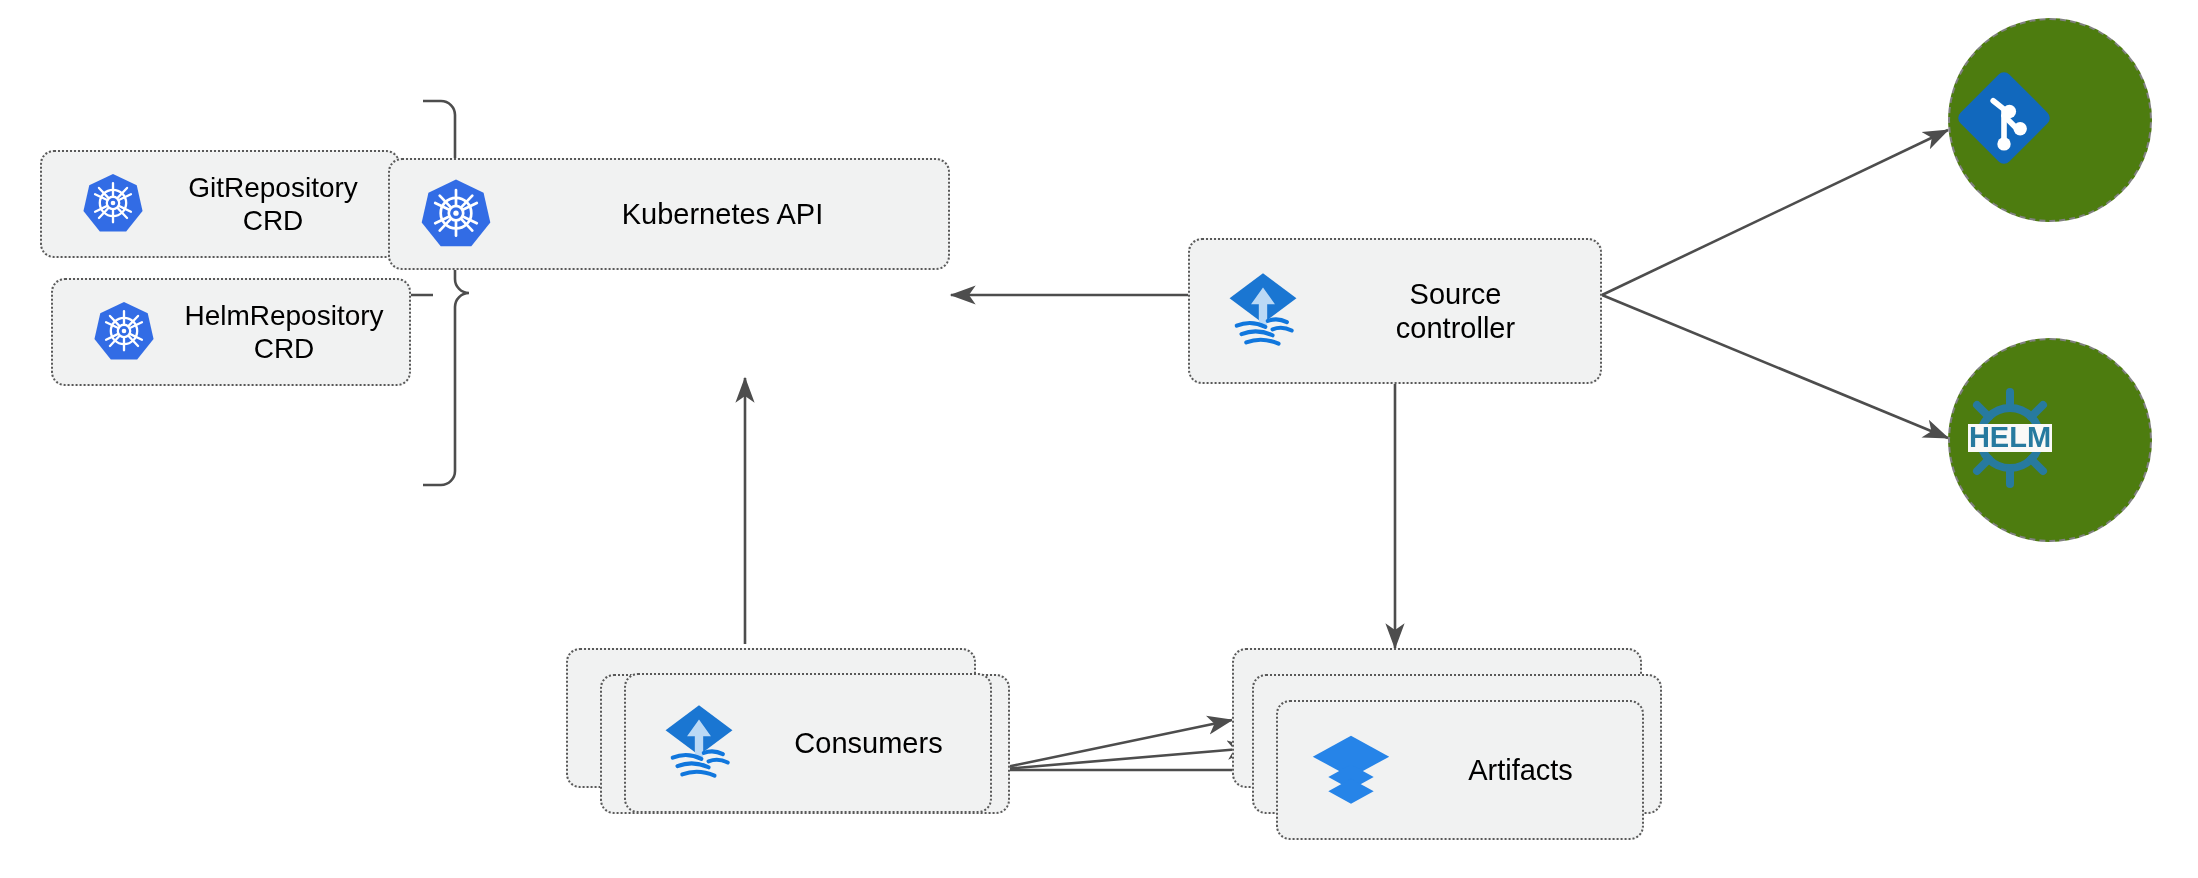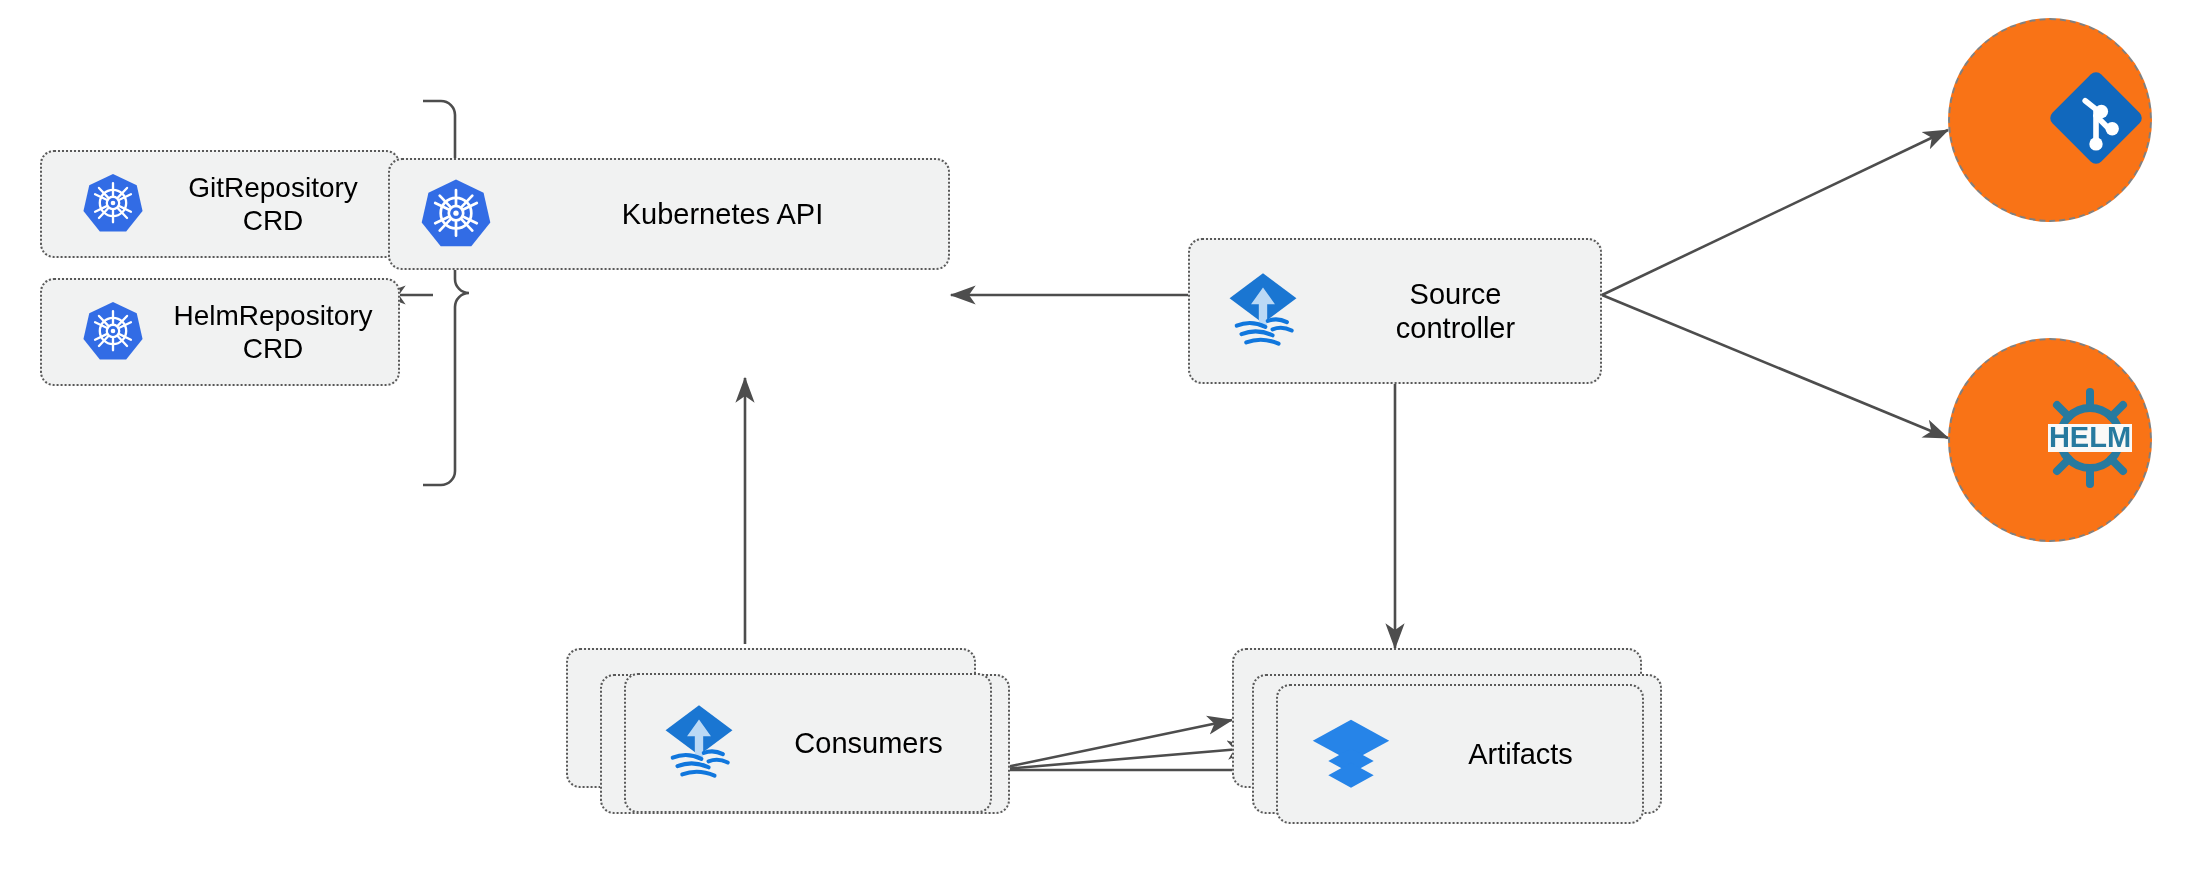--- a/index.html
+++ b/index.html
@@ -39,24 +39,24 @@
     border:2px dotted #595959;
     border-radius:14px;
   }
 
   
   .circle{
     position:absolute;
     box-sizing:border-box;
     border:2px dashed #808080;
     border-radius:50%;
-    background:#f97316;
+    background:#4d7c0f;
     display:flex;
     align-items:center;
-    justify-content:flex-end;
+    justify-content:flex-start;
   }
 
   svg.edges{position:absolute;left:0;top:0;width:2198px;height:878px;pointer-events:none;}
   .ico{flex:0 0 auto;display:block;}
 </style>
 </head>
 <body>
 
 <div id="stage">
 
@@ -107,21 +107,21 @@
           <line x1="46.5" y1="48.5" x2="37" y2="38.5"></line>
           <line x1="27" y1="27.5" x2="17.5" y2="17.5"></line>
         </g>
         <circle cx="32" cy="33" r="2.4" fill="#ffffff"></circle>
       </svg>
     </span>
     <span class="label">GitRepository
 CRD</span>
   </div>
 
-  <div class="node crd" style="left:40px;top:278px;">
+  <div class="node crd" style="left:51px;top:278px;">
     <span class="ico">
       <svg width="62" height="62" viewBox="0 0 64 64">
         <polygon points="32,3 56.5,14.8 62.5,41.3 45.6,62.5 18.4,62.5 1.5,41.3 7.5,14.8" fill="#326CE5"></polygon>
         <g fill="none" stroke="#ffffff" stroke-width="2.4" stroke-linecap="round">
           <circle cx="32" cy="33" r="13.6"></circle>
           <circle cx="32" cy="33" r="6.4"></circle>
           <line x1="32" y1="12.5" x2="32" y2="26.6"></line>
           <line x1="32" y1="39.4" x2="32" y2="53"></line>
           <line x1="13.5" y1="24" x2="26" y2="30"></line>
           <line x1="38" y1="36" x2="50.5" y2="42"></line>
@@ -195,21 +195,21 @@
           <path d="M40,46 Q48,43 56,47"></path>
           <path d="M44,53 Q52,50 60,54"></path>
         </g>
       </svg>
     </span>
     <span class="label">Consumers</span>
   </div>
 
   <div class="stack-back" style="left:1232px;top:648px;width:410px;height:140px;"></div>
   <div class="stack-back" style="left:1252px;top:674px;width:410px;height:140px;"></div>
-  <div class="node main-node" style="left:1276px;top:684px;width:368px;height:140px;">
+  <div class="node main-node" style="left:1276px;top:700px;width:368px;height:140px;">
     <span class="ico">
       <svg width="86" height="86" viewBox="0 0 72 72">
         <polygon points="36,9 68,26.5 36,44 4,26.5" fill="#2684E8"></polygon>
         <polygon points="36,33 55,43.5 36,54 17,43.5" fill="#2684E8"></polygon>
         <polygon points="36,45 55,55.5 36,66 17,55.5" fill="#2684E8"></polygon>
       </svg>
     </span>
     <span class="label">Artifacts</span>
   </div>
 

